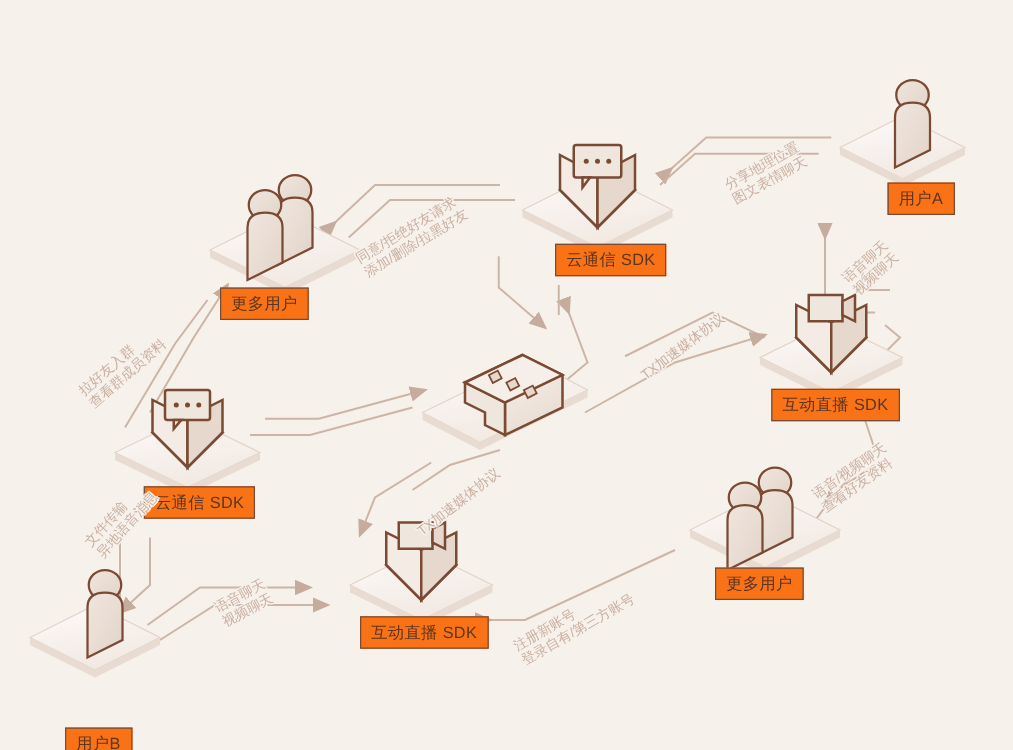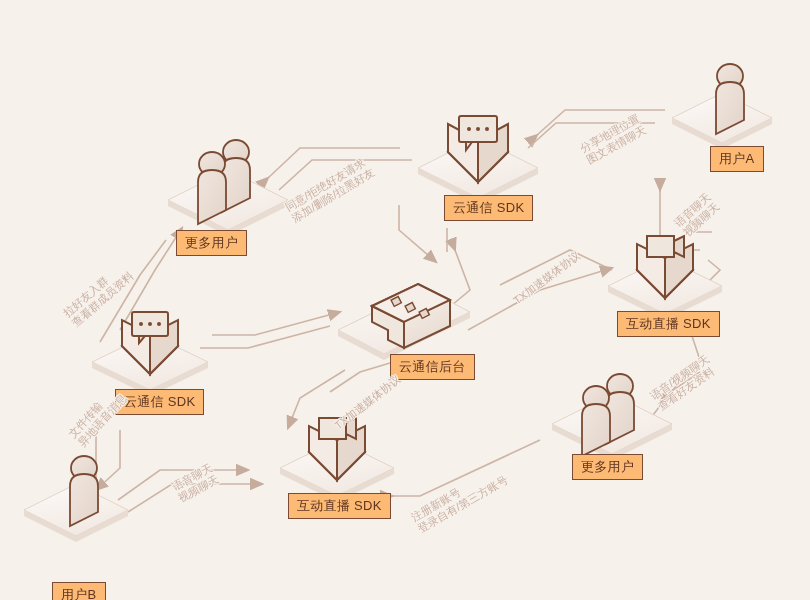--- a/index.html
+++ b/index.html
@@ -10,21 +10,21 @@
     overflow:hidden;
     position:relative;
   }
   #stage{position:absolute;left:0;top:0;width:810px;height:600px;}
   svg#scene{position:absolute;left:0;top:0;width:810px;height:600px;}
 
   
   .nodelabel{
     position:absolute;
     border:1px solid #7a4a33;
-    background:#fdba74;
+    background:#f97316;
     color:#5d3522;
     font-size:13px;
     line-height:1;
     padding:5px 8px 6px 8px;
     white-space:nowrap;
     box-sizing:border-box;
     letter-spacing:.3px;
   }
 
   
@@ -195,21 +195,20 @@
       <path d="M24,510 L24,516 L76,542 L128,516 L128,510 L76,536 Z" fill="#e8dcd2"></path>
       <ellipse cx="84" cy="468" rx="13" ry="12" fill="url(#bodyg)" stroke="#7a4a33" stroke-width="1.8"></ellipse>
       <path d="M70,486 q0-12 14-12 q14,0 14,12 l0,26 l-28,14 Z" fill="url(#bodyg)" stroke="#7a4a33" stroke-width="1.8"></path>
     </g>
   </svg>
 
   <div class="nodelabel" style="left:176px;top:230px;">更多用户</div>
   <div class="nodelabel" style="left:444px;top:195px;">云通信 SDK</div>
   <div class="nodelabel" style="left:710px;top:146px;">用户A</div>
   <div class="nodelabel" style="left:617px;top:311px;">互动直播 SDK</div>
-  <div class="nodelabel" style="left:390px;top:354px;">云通信后台</div>
   <div class="nodelabel" style="left:115px;top:389px;">云通信 SDK</div>
   <div class="nodelabel" style="left:288px;top:493px;">互动直播 SDK</div>
   <div class="nodelabel" style="left:572px;top:454px;">更多用户</div>
   <div class="nodelabel" style="left:52px;top:538px;margin-top:44px;">用户B</div>
 
   <div class="caption" style="left:283px;top:203px;transform:rotate(-31deg);">
     <div>同意/拒绝好友请求</div>
     <div>添加/删除/拉黑好友</div>
   </div>
   <div class="caption" style="left:578px;top:144px;transform:rotate(-29deg);">

